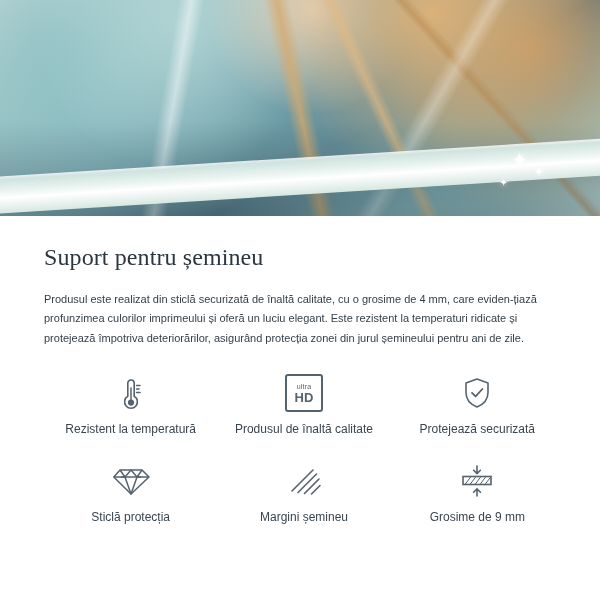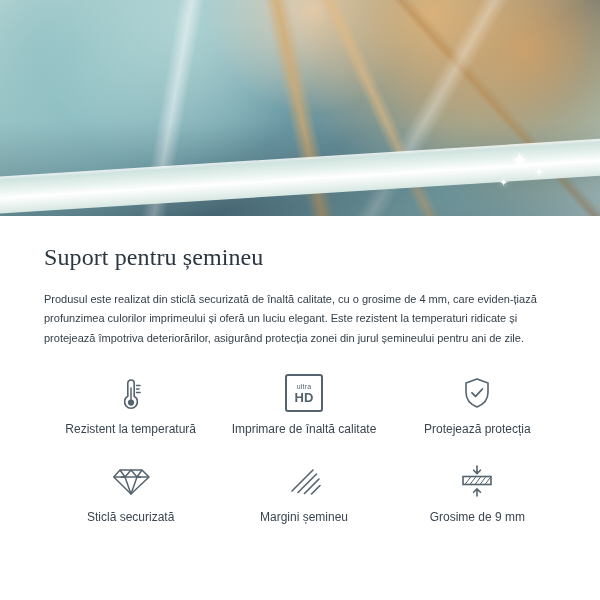--- a/index.html
+++ b/index.html
@@ -215,44 +215,44 @@
         <div class="feature-label">Rezistent la temperatură</div>
       </div>
 
       <div class="feature">
         <div class="feature-icon">
           <div class="ultrahd-box">
             <span class="u1">ultra</span>
             <span class="u2">HD</span>
           </div>
         </div>
-        <div class="feature-label">Imprimare de înaltă calitate</div>
+        <div class="feature-label">Produsul de înaltă calitate</div>
       </div>
 
       <div class="feature">
         <div class="feature-icon">
           <svg width="36" height="38" viewBox="0 0 36 38" fill="none" stroke="#55636e" stroke-width="1.6" stroke-linejoin="round">
             <path d="M18 5l11 4v9.5c0 7.2-4.8 12-11 14.5C11.8 30.5 7 25.7 7 18.5V9l11-4z"></path>
             <path d="M13 18.8l3.6 3.6L23.4 15" stroke-width="1.8" stroke-linecap="round"></path>
           </svg>
         </div>
-        <div class="feature-label">Protejează protecția</div>
+        <div class="feature-label">Protejează securizată</div>
       </div>
 
       <div class="feature">
         <div class="feature-icon">
           <svg width="40" height="36" viewBox="0 0 40 36" fill="none" stroke="#55636e" stroke-width="1.5" stroke-linejoin="round">
             <path d="M9 7h22l7 7-18 17L2.8 14 9 7z"></path>
             <path d="M2.8 14h35.2"></path>
             <path d="M9 7l5 7-4 0"></path>
             <path d="M31 7l-5 7 4 0"></path>
             <path d="M14 14l6 17 6-17-6-7-6 7z"></path>
           </svg>
         </div>
-        <div class="feature-label">Sticlă securizată</div>
+        <div class="feature-label">Sticlă protecția</div>
       </div>
 
       <div class="feature">
         <div class="feature-icon">
           <svg width="36" height="34" viewBox="0 0 36 34" fill="none" stroke="#55636e" stroke-width="1.6" stroke-linecap="round">
             <path d="M6 27L27 6"></path>
             <path d="M12 28.5L30.5 10"></path>
             <path d="M18.5 29.5L33 15"></path>
             <path d="M25.5 30L34 21.5"></path>
           </svg>

